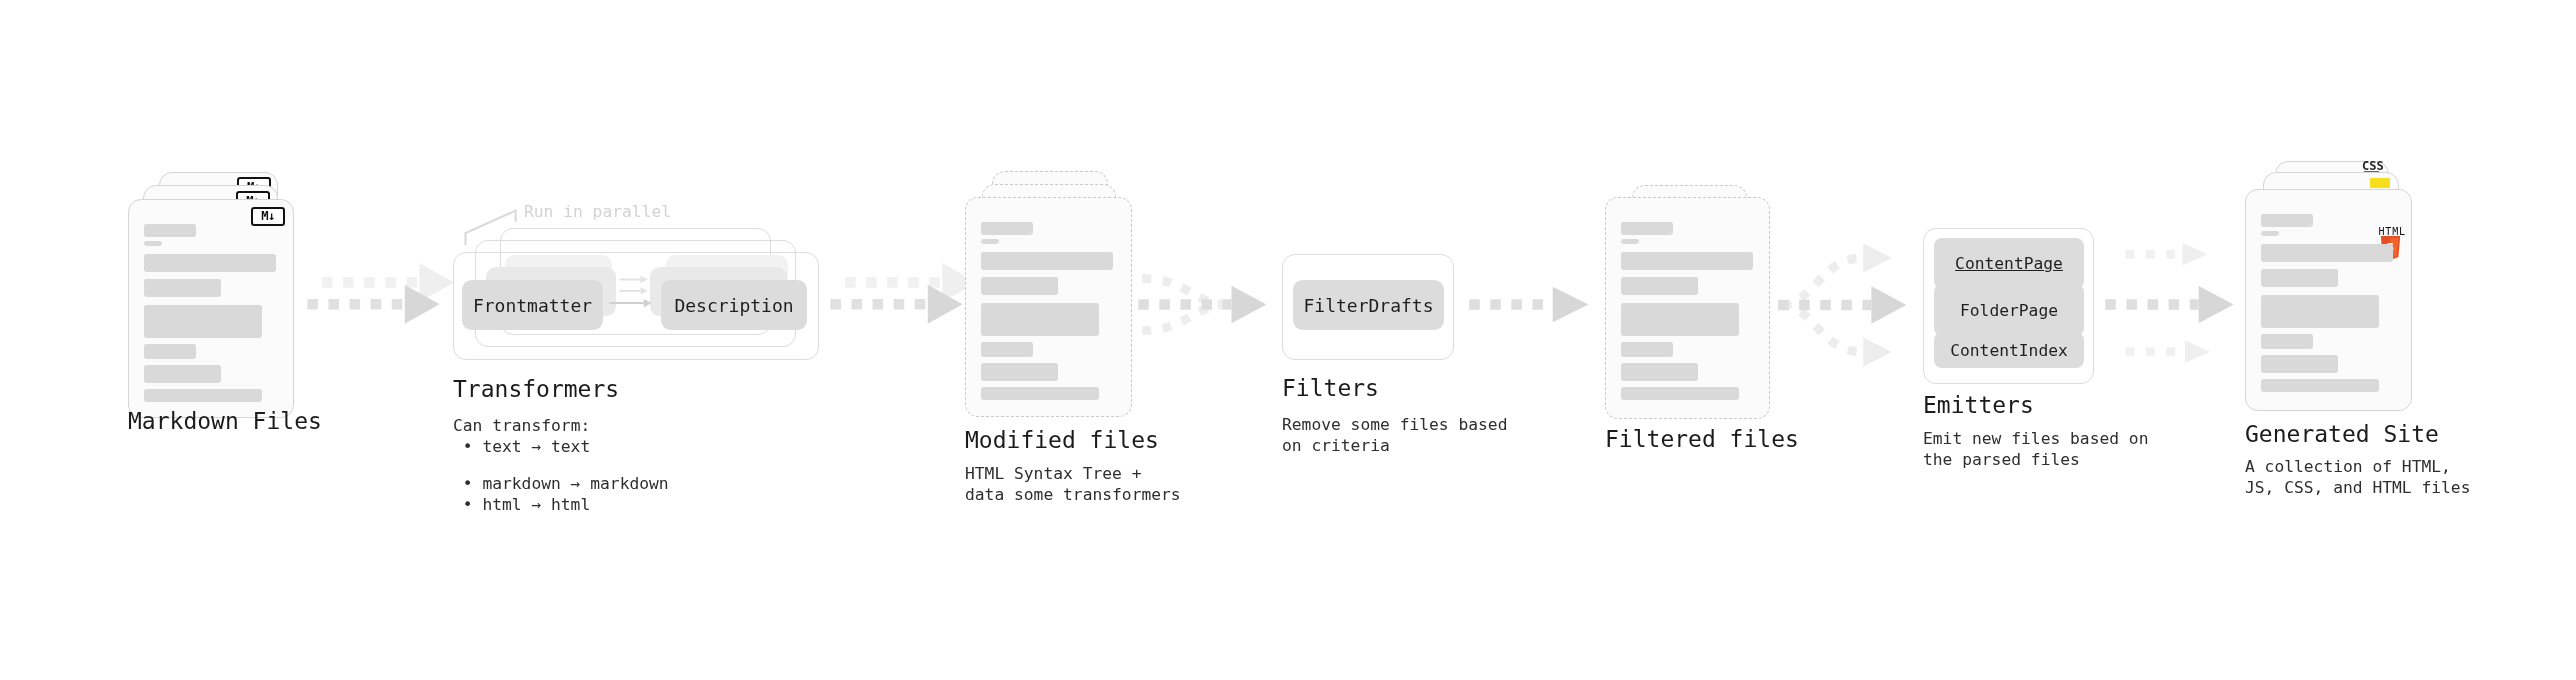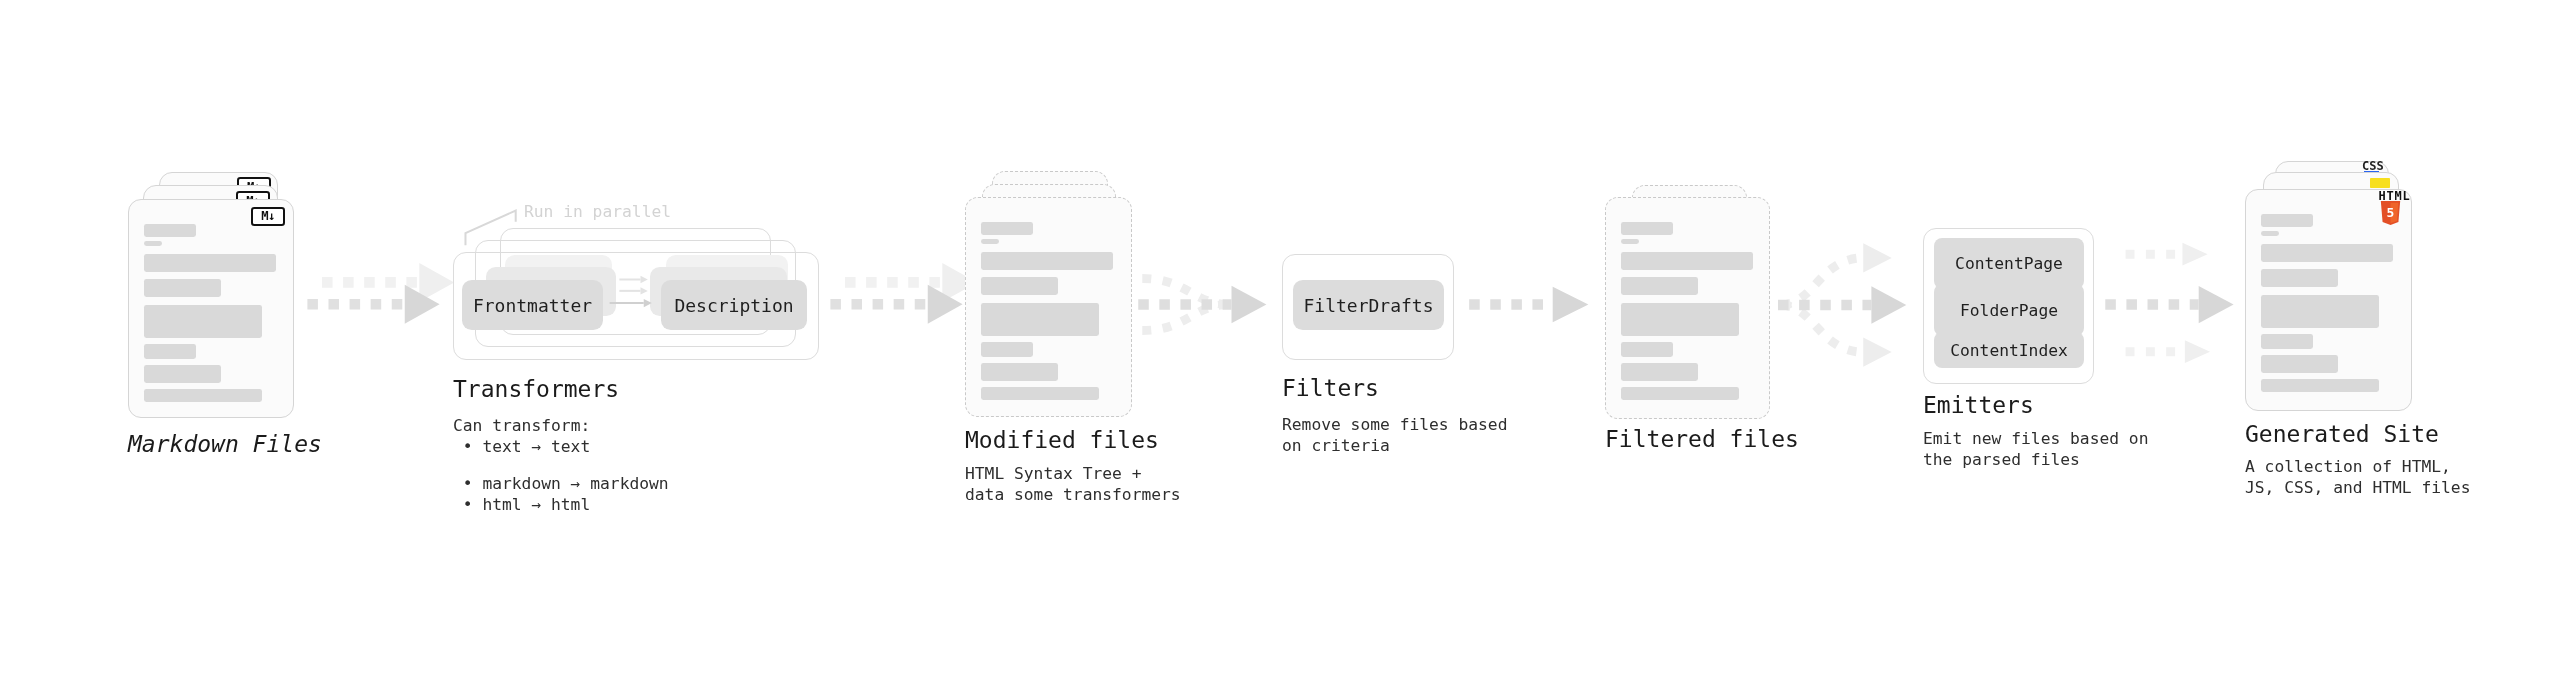--- a/index.html
+++ b/index.html
@@ -12,21 +12,21 @@
   .bar{position:absolute;background:#d9d9d9;border-radius:2.4px;}
   
   .md-badge{position:absolute;width:34px;height:19.5px;background:#fff;border:2px solid #111;border-radius:3.3px;
             box-sizing:border-box;display:flex;align-items:center;justify-content:center;
             font-weight:700;font-size:12.2px;color:#111;letter-spacing:-0.8px;}
   .js-badge{position:absolute;width:19.5px;height:10.6px;background:#f7df1e;border-radius:0.8px;}
   .css-badge{position:absolute;width:19.5px;text-align:center;}
   .css-badge .css-txt{font-size:12px;font-weight:700;color:#222;line-height:5.7px;display:block;}
   .css-badge .css-bar{display:block;width:14.6px;height:3.3px;background:#2965f1;margin:0.8px auto 0;}
   .html5-badge{position:absolute;width:24.4px;text-align:center;}
-  .html5-badge .h5-txt{font-size:12px;font-weight:700;color:#111;letter-spacing:0.8px;line-height:7.3px;display:block;}
+  .html5-badge .h5-txt{font-size:10px;font-weight:400;color:#111;letter-spacing:0.8px;line-height:7.3px;display:block;margin-top:35px;}
   
   .frame{position:absolute;border:1.6px solid #dcdcdc;border-radius:13px;box-sizing:border-box;background:transparent;}
   .chip{position:absolute;background:#dcdcdc;border-radius:9.8px;display:flex;align-items:center;justify-content:center;
         color:#1f1f1f;box-sizing:border-box;}
   .chip.ghost1{background:#e9e9e9;}
   .chip.ghost2{background:#f2f2f2;}
   
   .heading{position:absolute;font-size:23px;font-weight:500;color:#1b1b1b;white-space:nowrap;}
   .caption{position:absolute;font-size:16.3px;line-height:21px;color:#2e2e2e;white-space:nowrap;}
   .caption .indent{padding-left:9.8px;}
@@ -50,21 +50,21 @@
           <div class="bar" style="left: 15.4px; top: 24.4px; width: 52px; height: 12.2px;"></div>
           <div class="bar" style="left: 15.4px; top: 41px; width: 18px; height: 4.9px;"></div>
           <div class="bar" style="left: 15.4px; top: 54px; width: 132px; height: 18px;"></div>
           <div class="bar" style="left: 15.4px; top: 79px; width: 77px; height: 18px;"></div>
           <div class="bar" style="left: 15.4px; top: 105px; width: 118px; height: 32.5px;"></div>
           <div class="bar" style="left: 15.4px; top: 144px; width: 52px; height: 14.6px;"></div>
           <div class="bar" style="left: 15.4px; top: 165px; width: 77px; height: 18px;"></div>
           <div class="bar" style="left: 15.4px; top: 189px; width: 118px; height: 13px;"></div>
         </div>
     </div>
-    <div class="heading" style="left:128px;top:431px;font-style:italic;">Markdown Files</div>
+    <div class="heading" style="left:128px;top:408px;">Markdown Files</div>
   </div>
 
   <svg class="abs" style="left:307px;top:254px;" width="163" height="73" viewBox="0 0 200 90">
     <line x1="18" y1="35" x2="138" y2="35" stroke="#f1f1f1" stroke-width="13" stroke-dasharray="13 13"></line>
     <polygon points="138,11 181,35 138,59" fill="#efefef"></polygon>
     <line x1="0" y1="62" x2="120" y2="62" stroke="#e0e0e0" stroke-width="13" stroke-dasharray="13 13"></line>
     <polygon points="120,38 163,62 120,86" fill="#d7d7d7"></polygon>
   </svg>
 
   <div>
@@ -175,21 +175,21 @@
     <path d="M5,80 C45,78 52,22 105,22" fill="none" stroke="#ededed" stroke-width="11" stroke-dasharray="11 14"></path>
     <polygon points="105,4 140,22 105,40" fill="#ededed"></polygon>
     <path d="M5,80 C45,82 52,138 105,138" fill="none" stroke="#ededed" stroke-width="11" stroke-dasharray="11 14"></path>
     <polygon points="105,120 140,138 105,156" fill="#ededed"></polygon>
     <line x1="0" y1="80" x2="115" y2="80" stroke="#dedede" stroke-width="13" stroke-dasharray="13 13"></line>
     <polygon points="115,57 158,80 115,103" fill="#d7d7d7"></polygon>
   </svg>
 
   <div>
     <div class="frame" style="left:1923px;top:228px;width:171px;height:156px;"></div>
-    <div class="chip" style="left:1934px;top:238px;width:150px;height:51px;font-size:16.3px;border-radius:8.1px;">ContentPage</div>
+    <div class="chip" style="left:1934px;top:238px;width:150px;height:51px;font-size:16.3px;border-radius:8.1px;text-decoration:underline;">ContentPage</div>
     <div class="chip" style="left:1934px;top:284px;width:150px;height:52px;font-size:16.3px;border-radius:8.1px;">FolderPage</div>
     <div class="chip" style="left:1934px;top:332px;width:150px;height:36px;font-size:16.3px;border-radius:8.1px;">ContentIndex</div>
     <div class="heading" style="left:1923px;top:392px;">Emitters</div>
     <div class="caption" style="left:1923px;top:428px;">
       <span style="display:block;">Emit new files based on</span>
       <span style="display:block;">the parsed files</span>
     </div>
   </div>
 
   <svg class="abs" style="left:2105px;top:238px;" width="137" height="134" viewBox="0 0 168 165">

